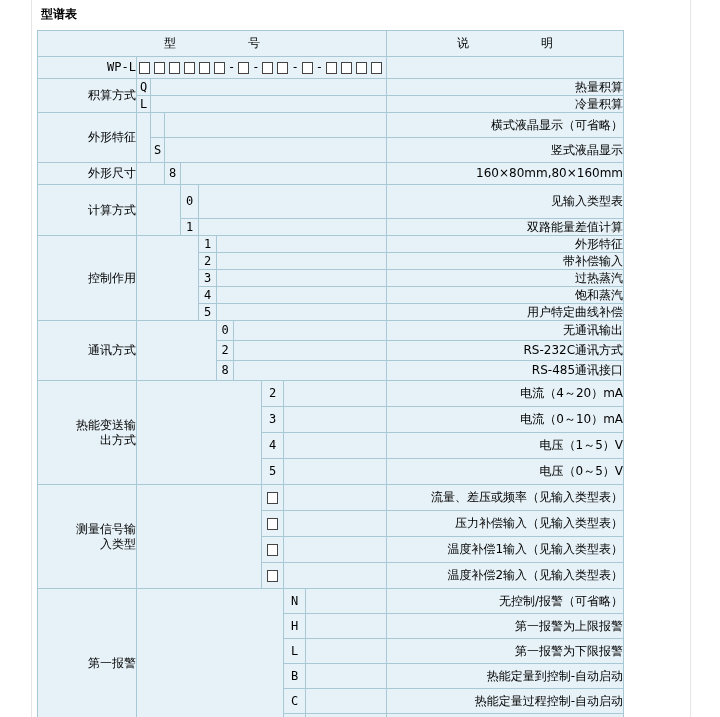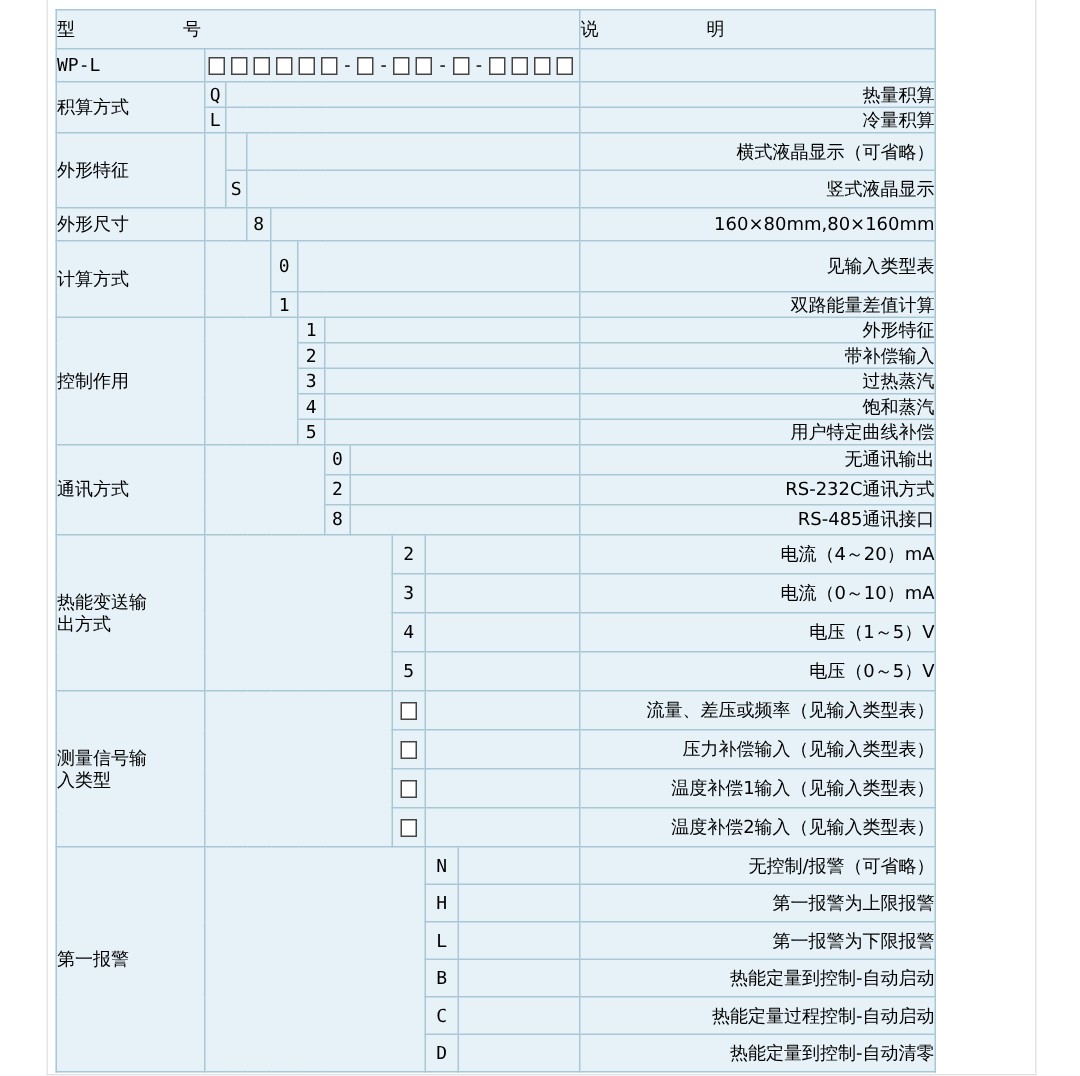--- a/index.html
+++ b/index.html
@@ -34,25 +34,26 @@
     background:var(--table-bg);
   }
   table.spec td{
     border:1px solid var(--border);
     padding:0;
     overflow:hidden;
     font-size:12px;
     line-height:1.25;
   }
   .header-cell{
+    text-align:center;
     vertical-align:middle;
     font-size:13px;
   }
   .label-cell{
-    text-align:left;
+    text-align:right;
     vertical-align:middle;
     white-space:pre-line;
   }
   .code-cell{
     text-align:center;
     vertical-align:middle;
     font-family:"DejaVu Sans Mono",monospace;
   }
   .desc-cell{
     text-align:right;
@@ -77,20 +78,21 @@
   .dash{
     display:inline-block;
     margin:0 1px;
     vertical-align:middle;
   }
 </style>
 </head>
 <body>
 
 <div class="page">
+  <div class="title">型谱表</div>
 
   <table class="spec">
     <colgroup>
       <col style="width:99px">
       <col style="width:14px">
       <col style="width:14px">
       <col style="width:16px">
       <col style="width:18px">
       <col style="width:18px">
       <col style="width:17px">

